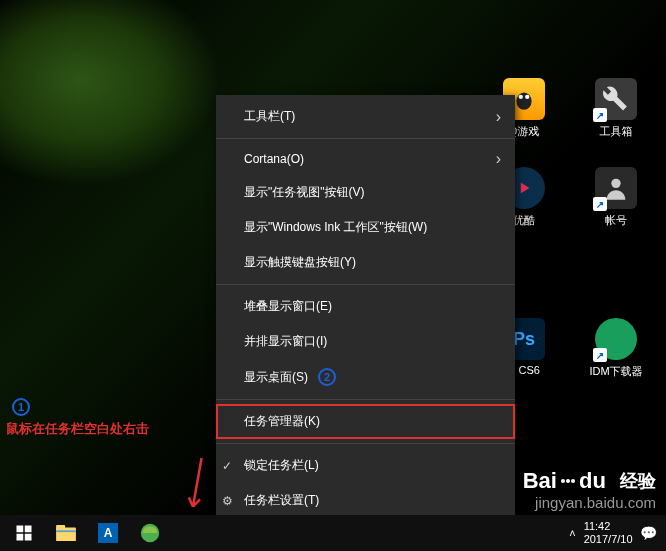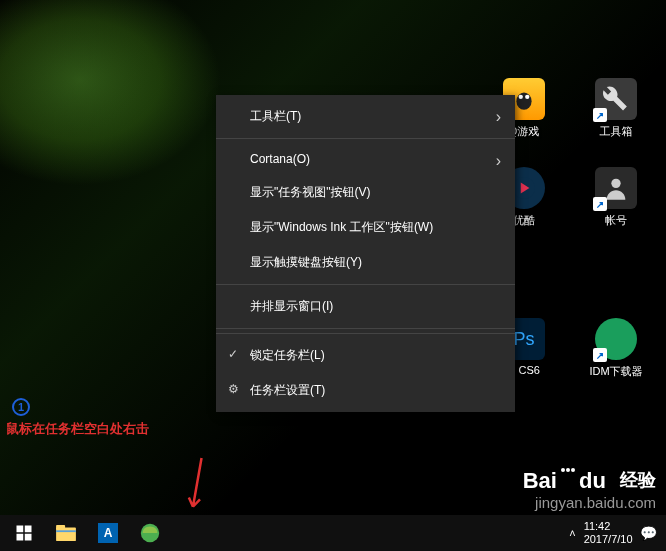--- a/index.html
+++ b/index.html
@@ -6,36 +6,36 @@
 body{width:666px;height:551px;background:#0a0a0a;position:relative;overflow:hidden}
 .wallpaper{position:absolute;inset:0;background:radial-gradient(ellipse 200px 150px at 80px 80px,#2d5016 0%,#1a3008 40%,#000 70%),radial-gradient(ellipse 180px 200px at 100px 260px,#3a6820 0%,#1a3008 40%,#000 70%),#000}
 .wallpaper::before{content:"";position:absolute;inset:0;background:linear-gradient(135deg,transparent 0%,rgba(60,160,30,.15) 30%,transparent 60%)}
 .desktop-icons{position:absolute;right:18px;top:78px;display:flex;flex-direction:column;gap:28px}
 .icon-col{display:flex;gap:28px}
 .dicon{width:64px;display:flex;flex-direction:column;align-items:center;gap:4px;cursor:pointer}
 .dicon .ico{width:42px;height:42px;border-radius:6px;display:flex;align-items:center;justify-content:center;position:relative}
 .dicon .lbl{color:#fff;font-size:11px;text-align:center;text-shadow:1px 1px 2px #000;white-space:nowrap}
 .shortcut{position:absolute;bottom:-2px;left:-2px;width:14px;height:14px;background:#fff;border-radius:2px;display:flex;align-items:center;justify-content:center;color:#0066cc;font-size:10px;font-weight:bold}
 .ctx-menu{position:absolute;left:216px;top:95px;width:299px;background:#2b2b2b;box-shadow:2px 2px 8px rgba(0,0,0,.6);padding:4px 0}
-.ctx-item{padding:9px 12px;color:#fff;font-size:12px;display:flex;cursor:pointer;position:relative}
+.ctx-item{padding:9px 6px;color:#fff;font-size:12px;display:flex;align-items:center;cursor:pointer;position:relative}
 .ctx-item.hasarrow::after{content:"›";position:absolute;right:14px;font-size:16px;color:#ccc}
 .ctx-sep{height:1px;background:#444;margin:4px 0}
 .ctx-item .pre{width:22px;display:inline-flex;color:#ccc;font-size:12px}
 .ctx-item.highlighted{outline:2px solid #e03030;outline-offset:-2px}
 .annotation{position:absolute;color:#e03030;font-size:13px;font-weight:bold}
 .ann-circle{display:inline-flex;width:18px;height:18px;border:2px solid #1e5fd8;border-radius:50%;align-items:center;justify-content:center;color:#1e5fd8;font-size:11px;font-weight:bold}
 .arrow{position:absolute;left:170px;top:460px;transform:rotate(55deg)}
 .arrow svg{width:50px;height:50px}
 .taskbar{position:absolute;bottom:0;left:0;right:0;height:36px;background:#101010;display:flex;align-items:center}
 .tb-left{display:flex;align-items:center;gap:2px;padding-left:4px}
 .tb-btn{width:40px;height:32px;display:flex;align-items:center;justify-content:center;cursor:pointer}
 .tray{position:absolute;right:8px;bottom:0;height:36px;display:flex;align-items:center;gap:8px;color:#fff;font-size:11px}
 .tray .time{text-align:left;line-height:1.2}
 .watermark{position:absolute;right:10px;bottom:40px;text-align:right}
-.watermark .logo{color:#fff;font-size:22px;font-weight:bold;display:flex;gap:4px;justify-content:flex-end}
+.watermark .logo{color:#fff;font-size:22px;font-weight:bold;display:flex;align-items:center;gap:4px;justify-content:flex-end}
 .watermark .sub{color:#999;font-size:15px}
 .paw{display:inline-flex;gap:1px}
 .paw span{width:4px;height:4px;background:#fff;border-radius:50%}
 </style>
 </head>
 <body>
 
 <div class="wallpaper"></div>
 
 <div class="desktop-icons">
@@ -79,21 +79,21 @@
             <path d="M4 22c0-4.4 3.6-8 8-8s8 3.6 8 8z"></path>
           </svg>
           <span class="shortcut">↗</span>
         </div>
       <span class="lbl">帐号</span>
     </div>
   </div>
   <div class="icon-col" style="margin-top:62px">
     <div class="dicon">
       <div class="ico" style="background:#001e36">
-          <span style="color:#31a8ff;font-weight:normal;font-size:18px">Ps</span>
+          <span style="color:#31a8ff;font-weight:bold;font-size:18px">Ps</span>
           <span class="shortcut">↗</span>
         </div>
       <span class="lbl">S CS6</span>
     </div>
     <div class="dicon">
       <div class="ico" style="background:#1a9e5c;border-radius:50%">
           <svg width="22" height="22" viewBox="0 0 24 24" fill="#fff">
             <path d="M12 3v12m0 0l-5-5m5 5l5-5M5 21h14"></path>
           </svg>
           <span class="shortcut">↗</span>
@@ -121,23 +121,32 @@
       <span class="pre"></span>
       <span>显示"Windows Ink 工作区"按钮(W)</span>
     </div>
   <div class="ctx-item">
       <span class="pre"></span>
       <span>显示触摸键盘按钮(Y)</span>
     </div>
   <div class="ctx-sep"></div>
   <div class="ctx-item">
       <span class="pre"></span>
+      <span>堆叠显示窗口(E)</span>
+    </div>
+  <div class="ctx-item">
+      <span class="pre"></span>
       <span>并排显示窗口(I)</span>
     </div>
-  <div class="ctx-sep"></div>
+  <div class="ctx-item"><span class="pre"></span><span>显示桌面(S)</span>&nbsp;&nbsp;&nbsp;<span class="ann-circle">2</span></div>
+  <div class="ctx-sep"></div>
+  <div class="ctx-item highlighted">
+      <span class="pre"></span>
+      <span>任务管理器(K)</span>
+    </div>
   <div class="ctx-sep"></div>
   <div class="ctx-item">
       <span class="pre">✓</span>
       <span>锁定任务栏(L)</span>
     </div>
   <div class="ctx-item">
       <span class="pre">⚙</span>
       <span>任务栏设置(T)</span>
     </div>
 </div>

